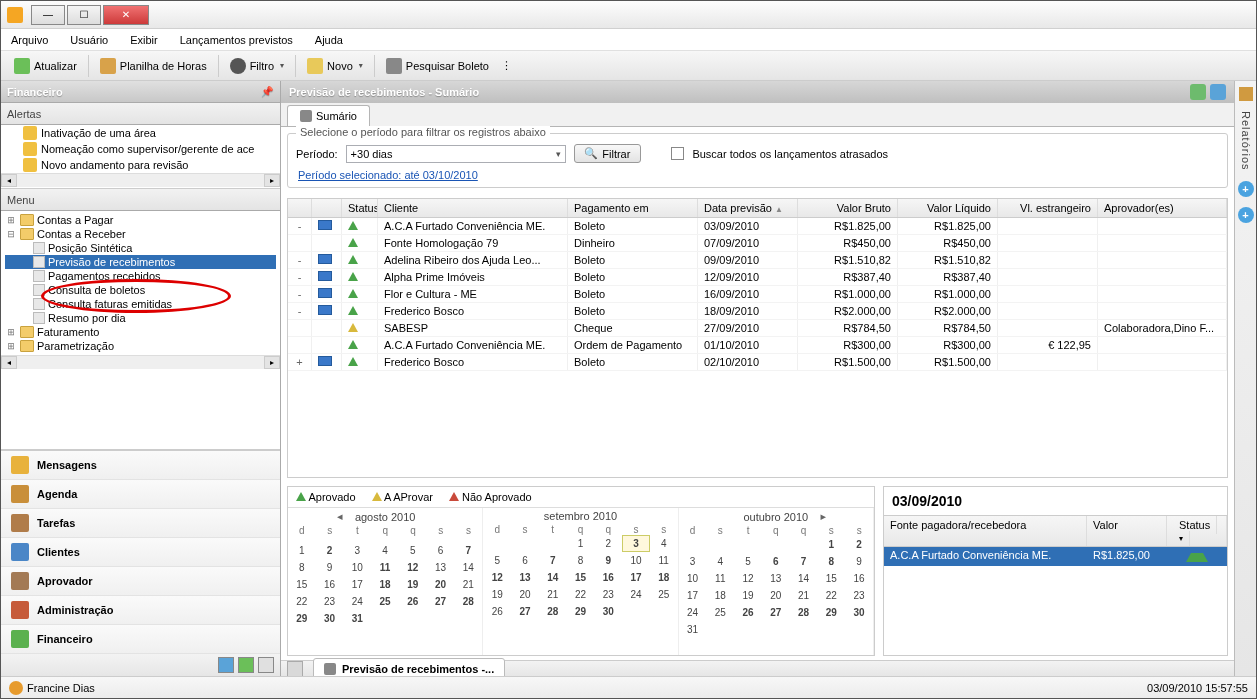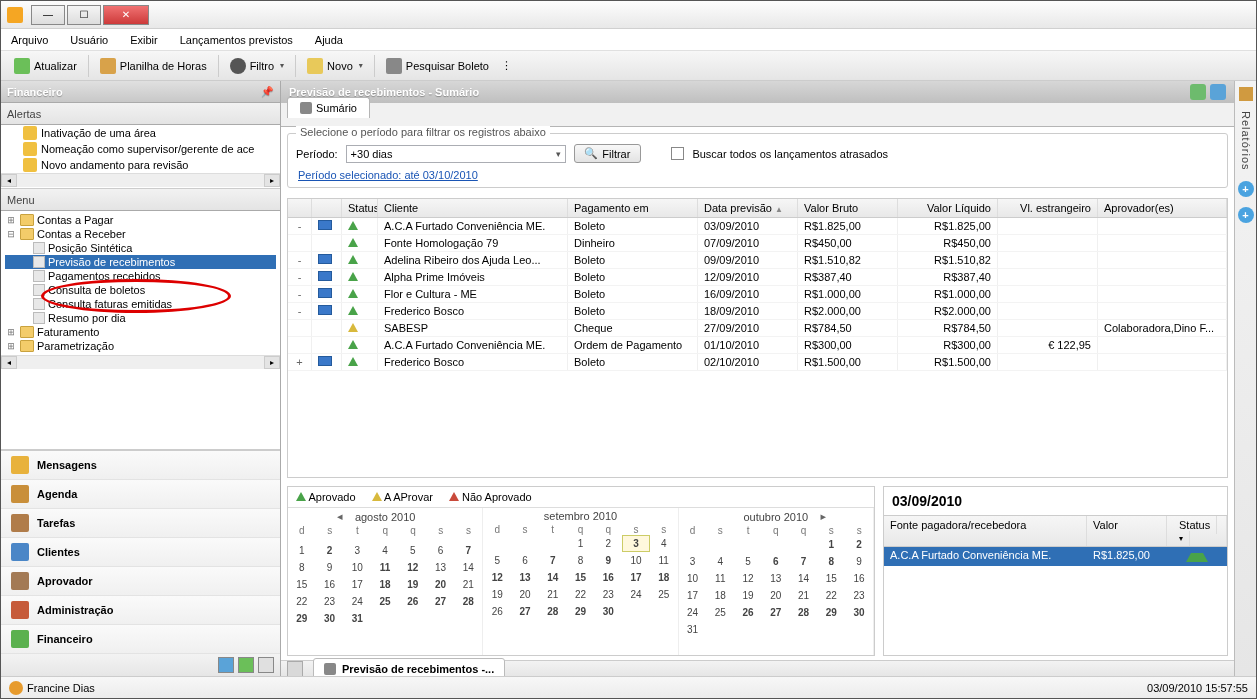--- a/index.html
+++ b/index.html
@@ -41,39 +41,39 @@
 .navlinks{border-top:1px solid #ccc}
 .navlink{display:flex;align-items:center;gap:8px;padding:5px 10px;border-bottom:1px solid #e3e3e3;background:linear-gradient(#fafafa,#f0f0f0)}
 .navlink .ni{width:18px;height:18px;border-radius:2px}
 .navfoot{display:flex;justify-content:flex-end;gap:4px;padding:3px 6px;background:linear-gradient(#f3f3f3,#e6e6e6)}
 .navfoot .sm{width:16px;height:16px;background:#5aa3d8;border:1px solid #888}
 
 .main{flex:1;display:flex;flex-direction:column;overflow:hidden}
 .mainhdr{height:22px;background:linear-gradient(#d7d7d7,#bfbfbf);color:#fff;font-weight:bold;font-size:13px;display:flex;align-items:center;padding:0 8px;text-shadow:0 1px 1px rgba(0,0,0,.3)}
 .mainhdr .ricon{margin-left:auto;display:flex;gap:4px}
 .mainhdr .ricon span{width:16px;height:16px;background:#6dbb6d;border-radius:3px}
-.tabs{height:24px;display:flex;align-items:flex-end;padding:8px 6px;border-bottom:1px solid #b5b5b5;background:#f1f1f1}
+.tabs{height:24px;display:flex;align-items:flex-end;padding:0 6px;border-bottom:1px solid #b5b5b5;background:#f1f1f1}
 .tab{padding:4px 12px;border:1px solid #b5b5b5;border-bottom:none;background:#fff;border-radius:3px 3px 0 0;display:flex;align-items:center;gap:4px}
 .filterbox{margin:6px;border:1px solid #ccc;border-radius:3px;padding:6px 8px;position:relative}
 .filterbox legend{position:absolute;top:-8px;left:8px;background:#fff;padding:0 4px;color:#555}
 .filterrow{display:flex;align-items:center;gap:8px;margin:4px 0}
 .combo{border:1px solid #abadb3;background:#fff;padding:2px 4px;width:220px;display:flex;align-items:center}
 .combo::after{content:"▾";margin-left:auto;font-size:9px;color:#555}
 .btn{border:1px solid #999;background:linear-gradient(#f8f8f8,#e3e3e3);padding:2px 10px;border-radius:3px;display:flex;align-items:center;gap:4px}
 .chk{width:13px;height:13px;border:1px solid #888;background:#fff}
 .periodlink{color:#1a55b5;text-decoration:underline;margin:2px 0 0 2px;display:inline-block}
 
 .grid{flex:1;margin:4px 6px 4px 6px;border:1px solid #ccc;overflow:hidden;display:flex;flex-direction:column;background:#fff}
 .ghead{display:flex;background:linear-gradient(#f6f6f6,#e8e8e8);border-bottom:1px solid #ccc}
 .gh{padding:3px 6px;border-right:1px solid #ddd;overflow:hidden;white-space:nowrap}
 .gbody{flex:1;overflow:auto}
 .grow{display:flex;border-bottom:1px solid #f3f3f3}
 .gc{padding:2px 6px;border-right:1px solid #f0f0f0;overflow:hidden;white-space:nowrap;text-overflow:ellipsis}
 .c-exp{width:24px;text-align:center;color:#666}
-.c-ic1{width:30px}.c-ic2{width:36px}.c-cli{width:190px}.c-pag{width:130px}.c-dat{width:100px}.c-vb{width:100px;text-align:left}.c-vl{width:100px;text-align:right}.c-ve{width:100px;text-align:right}.c-ap{flex:1}
+.c-ic1{width:30px}.c-ic2{width:36px}.c-cli{width:190px}.c-pag{width:130px}.c-dat{width:100px}.c-vb{width:100px;text-align:right}.c-vl{width:100px;text-align:right}.c-ve{width:100px;text-align:right}.c-ap{flex:1}
 .picon{display:inline-block;width:14px;height:10px;background:#3a78c9;border:1px solid #245a9c}
 .flag{display:inline-block;width:0;height:0;border-left:5px solid transparent;border-right:5px solid transparent;border-bottom:9px solid #49a349}
 .flag.y{border-bottom-color:#d8b93c}
 
 .bottom{display:flex;gap:8px;padding:4px 6px;height:178px}
 .calpanel{flex:1;border:1px solid #ccc;display:flex;flex-direction:column}
 .legendbar{display:flex;align-items:center;gap:16px;padding:4px 8px;border-bottom:1px solid #ddd}
 .calrow{flex:1;display:flex}
 .cal{flex:1;border-right:1px solid #eee;display:flex;flex-direction:column}
 .calhdr{display:flex;align-items:center;justify-content:center;gap:8px;padding:2px;color:#444}

